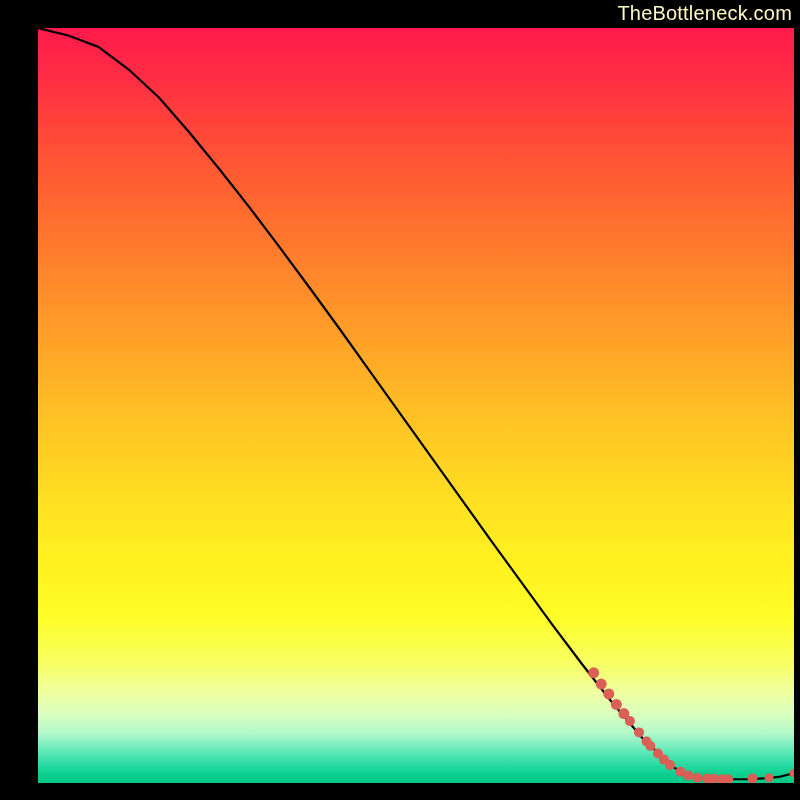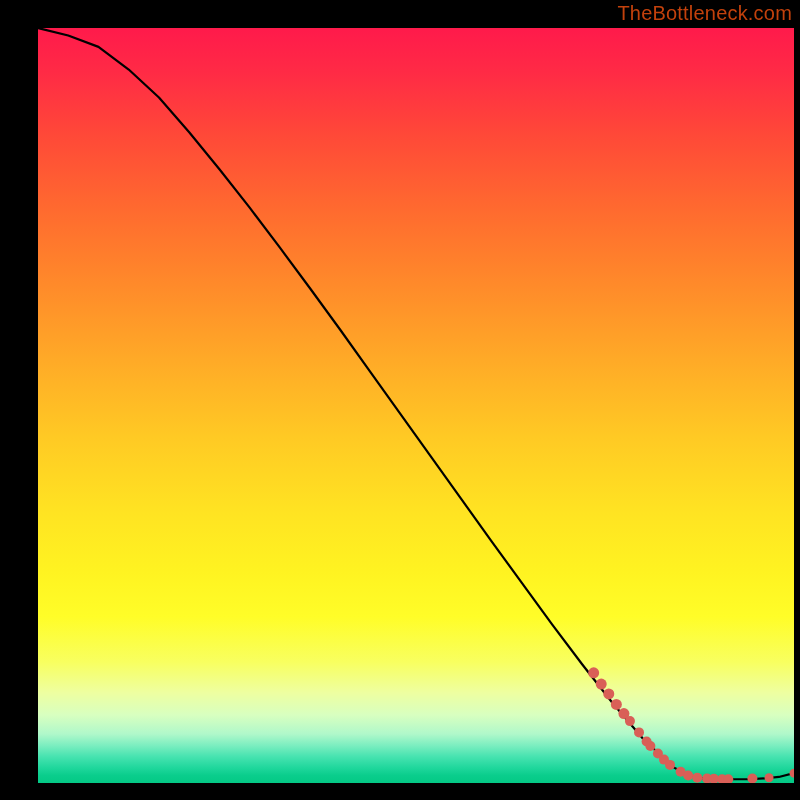--- a/index.html
+++ b/index.html
@@ -4,21 +4,21 @@
 <style>
   * { margin: 0; padding: 0; box-sizing: border-box; }
   html, body { width: 800px; height: 800px; overflow: hidden; background: #000; }
   .wrap { position: relative; width: 800px; height: 800px; background: #000; }
   .attribution {
     position: absolute;
     top: 2px;
     right: 8px;
     font-family: Arial, Helvetica, sans-serif;
     font-size: 20px;
-    color: #c2410c;
+    color: #fef9c3;
     font-weight: 500;
     letter-spacing: 0.2px;
   }
   .plot-area {
     position: absolute;
     left: 38px;
     top: 28px;
     width: 756px;
     height: 755px;
     overflow: hidden;

